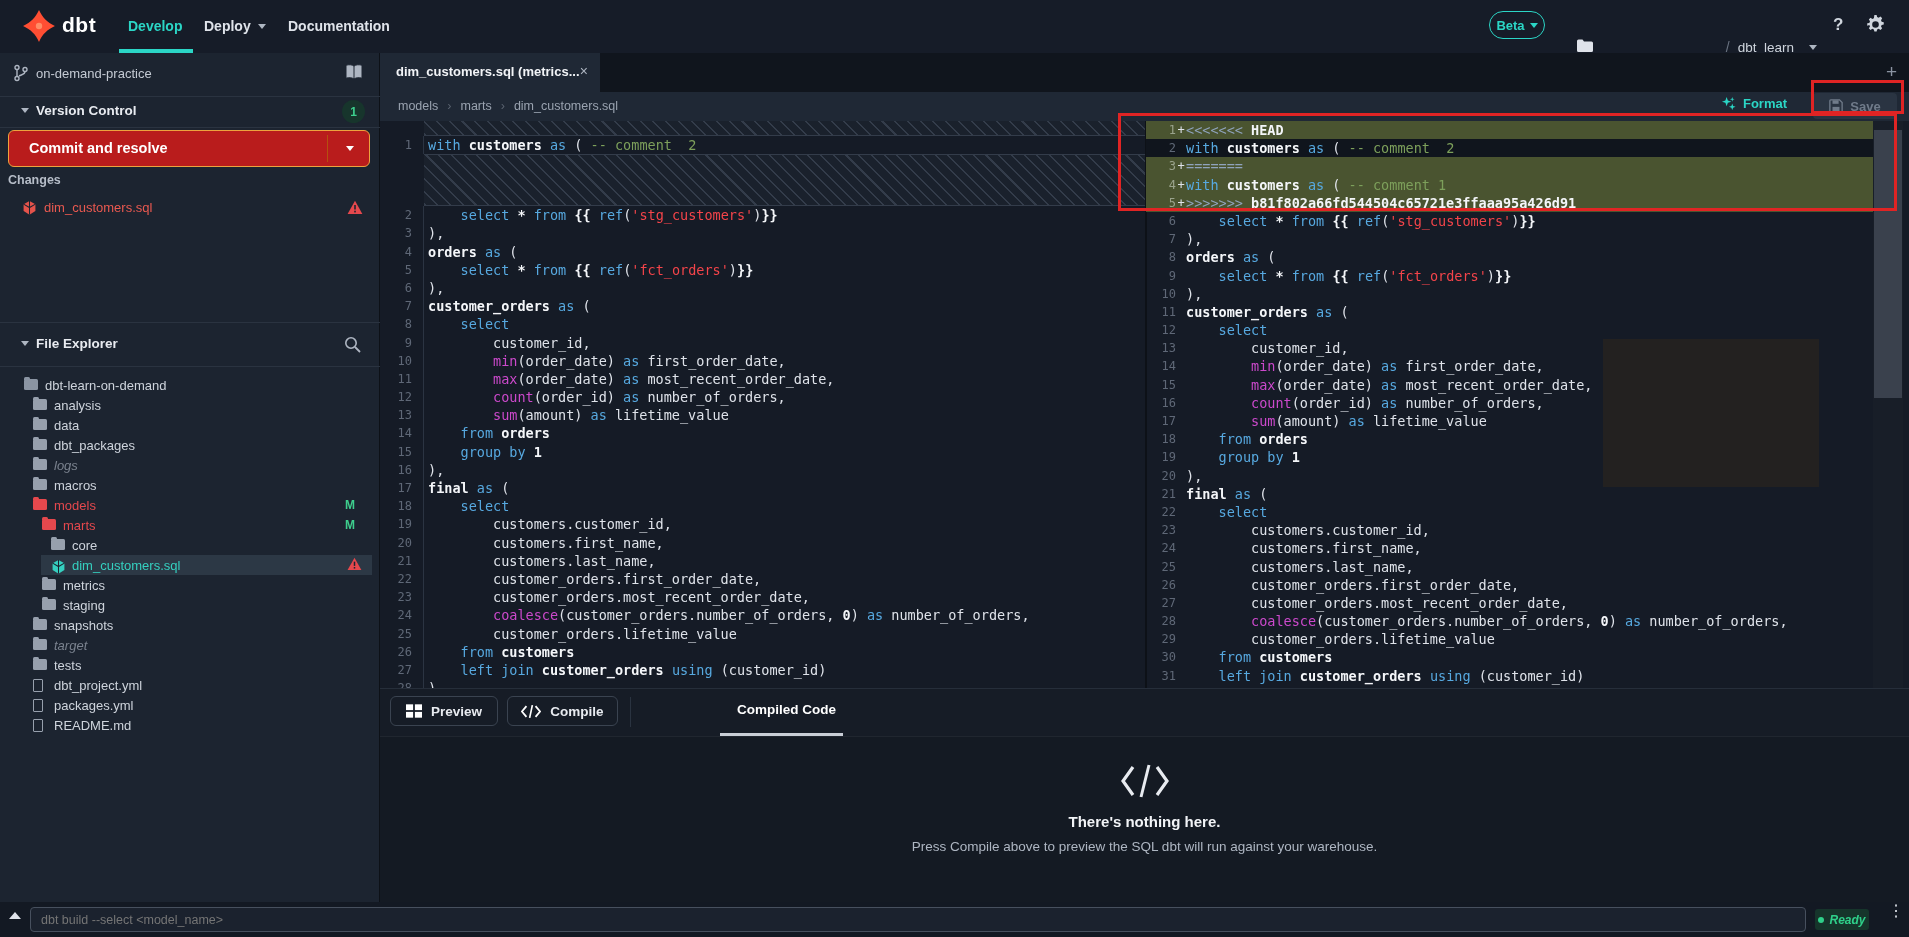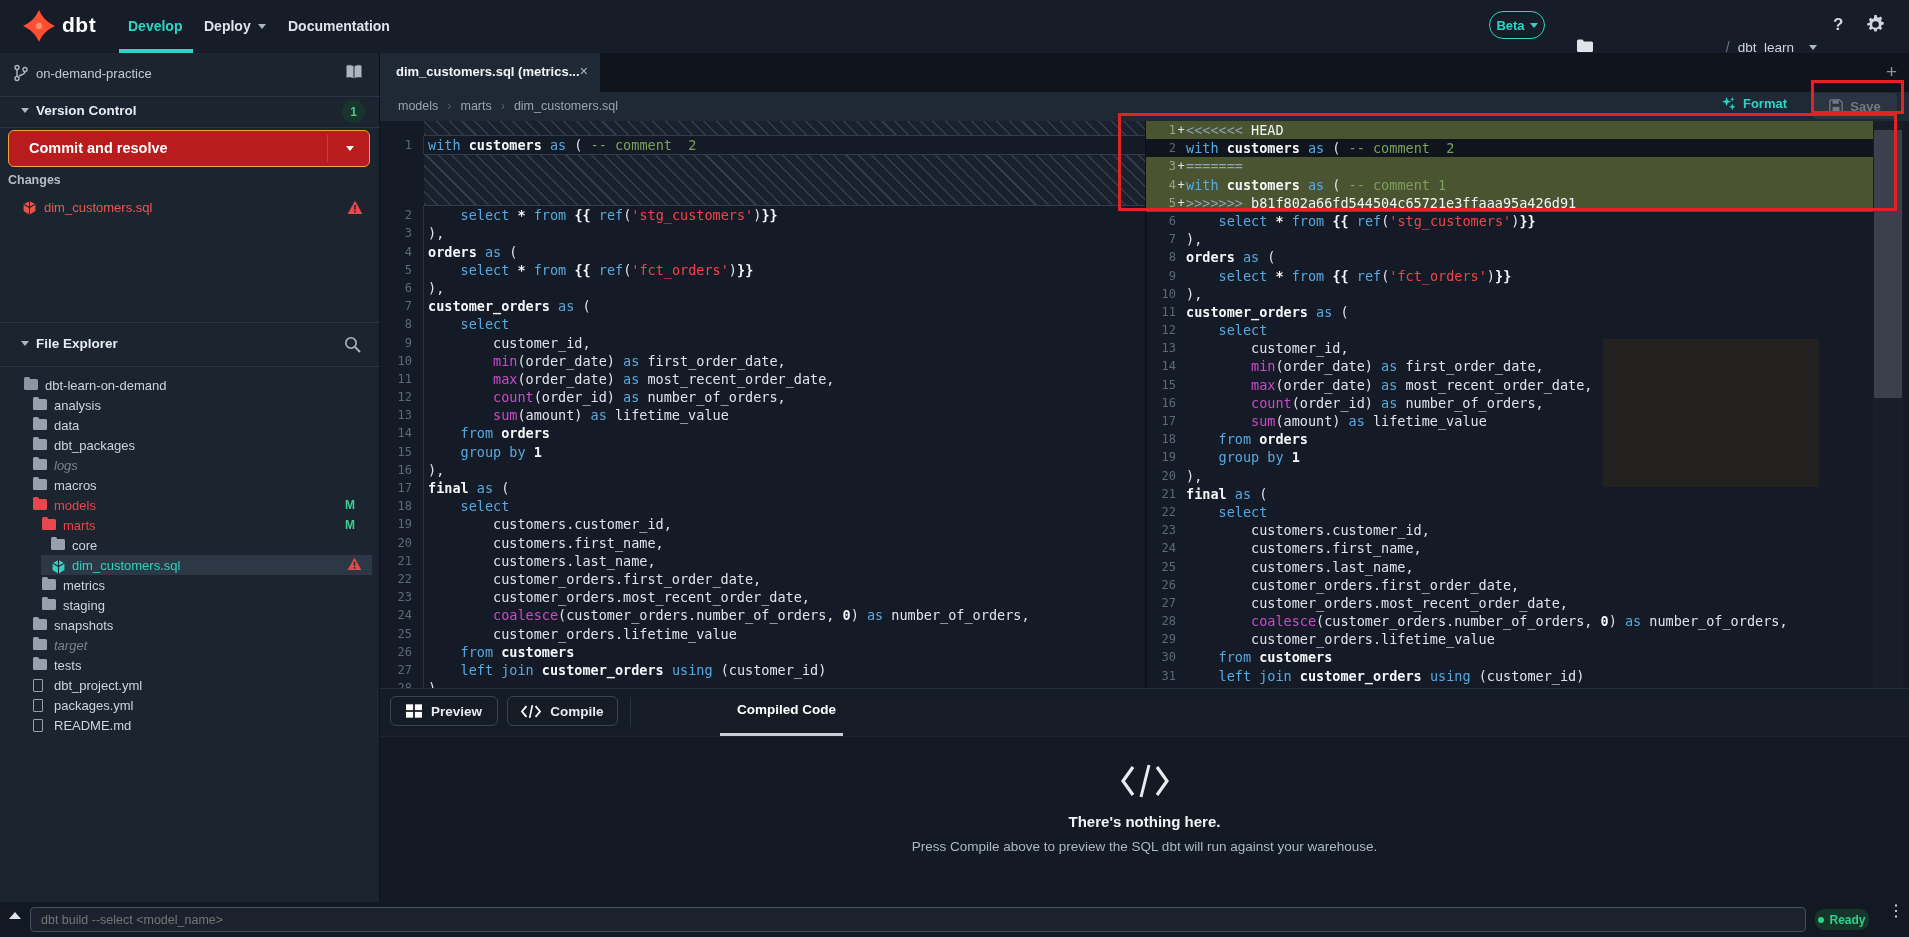--- a/index.html
+++ b/index.html
@@ -101,21 +101,21 @@
   .cl.add{ background:#4a5430;}
   .cl.add .ln{ color:#9aa38c;}
   .cl.cur{ background:#10151d;}
   .tk-k{ color:#57a9e0;}
   .tk-f{ color:#cc49cc;}
   .tk-s{ color:#f4444a;}
   .tk-c{ color:#7da05b;}
   .tk-t{ color:#dfe3ea;}
   .tk-b{ color:#f4f6f9; font-weight:700;}
   .tk-m{ color:#8fa3bd;}
-  .tk-h{ color:#f4f6f9; font-weight:400;}
+  .tk-h{ color:#f4f6f9; font-weight:700;}
   #dark-overlay{ position:absolute; left:1223px; top:218px; width:216px; height:148px; background:#232120;}
   #v-scrollbar{ position:absolute; left:1493px; top:0; width:30px; height:567px; background:#181e28;}
   #v-thumb{ position:absolute; left:1px; top:9px; width:28px; height:268px; background:#3a414d; cursor:pointer;}
 
   
   .red-box{ position:absolute; border:3px solid #e02424; z-index:60; pointer-events:none;}
   #red-box-save{ left:1811px; top:80px; width:93px; height:34px;}
   #red-box-conflict{ left:1118px; top:113px; width:779px; height:98px;}
 
   
@@ -131,21 +131,21 @@
   #compiled-underline{ position:absolute; left:340px; top:44px; width:123px; height:3px; background:#c9ced6;}
   #empty-state{ position:absolute; left:0; top:48px; width:1529px; height:166px; background:#141a23; text-align:center;}
   #empty-icon{ margin-top:26px;}
   #empty-title{ margin-top:10px; font-size:15px; font-weight:700; color:#f2f4f7;}
   #empty-sub{ margin-top:9px; font-size:13.5px; color:#aeb6c2;}
 
   
   #statusbar{ position:absolute; left:0; top:902px; width:1909px; height:35px; background:#131923;}
   #bar-chevron{ position:absolute; left:9px; top:10px;}
   #cmd-input{ position:absolute; left:30px; top:5px; width:1776px; height:25px; background:#1b222e; border:1px solid #47505e; border-radius:4px; color:#98a1ad; font-size:12.5px; padding-left:10px; font-family:"Liberation Sans",sans-serif;}
-  #ready-pill{ position:absolute; left:1815px; top:7px; width:54px; height:21px; background:#16352b; border-radius:9px; display:flex; align-items:center; justify-content:center; gap:5px; color:#2fd08a; font-size:12px; font-weight:700; cursor:pointer;}
+  #ready-pill{ position:absolute; left:1815px; top:7px; width:54px; height:21px; background:#16352b; border-radius:3px; display:flex; align-items:center; justify-content:center; gap:5px; color:#2fd08a; font-size:12px; font-weight:700; cursor:pointer;font-style:italic;}
   #ready-dot{ width:6px; height:6px; border-radius:50%; background:#2fd08a;}
   #kebab-icon{ position:absolute; left:1888px; top:5px; color:#dfe3ea; font-size:16px; letter-spacing:0; line-height:8px; cursor:pointer;}
   .up-chev{ width:0; height:0; border-left:6px solid transparent; border-right:6px solid transparent; border-bottom:7px solid #dfe3ea; display:block;}
 </style>
 </head>
 <body>
 
 <div id="app">
 
   <header id="navbar">

